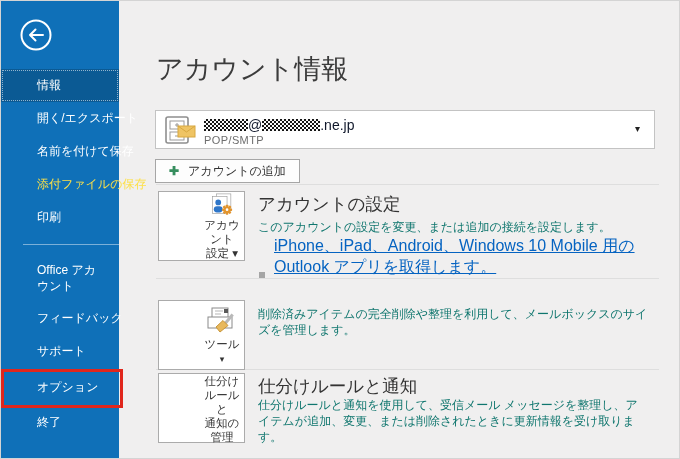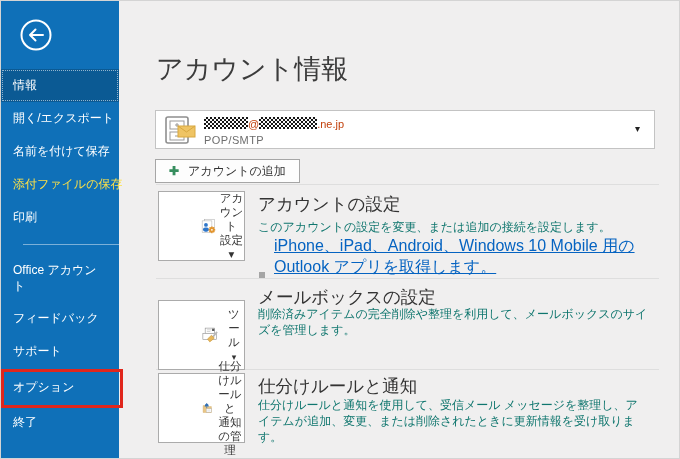--- a/index.html
+++ b/index.html
@@ -5,57 +5,57 @@
   * { margin:0; padding:0; box-sizing:border-box; }
   body { background:#ffffff; font-family:"Liberation Sans", sans-serif; }
   .stage{ position:relative; width:680px; height:459px; background:#f0efef;
           border:1px solid #d4d4d4; overflow:hidden; }
 
   
   .sidebar{ position:absolute; left:0; top:0; width:118px; height:100%;
             background:#0f70b8; color:#fff; }
   .back-btn{ position:absolute; left:18px; top:17px; width:34px; height:34px; cursor:pointer; }
   .nav{ position:absolute; top:68px; left:0; right:0; }
-  .nav-item{ height:33px; line-height:33px; padding-left:12px; font-size:12px;
+  .nav-item{ height:33px; line-height:33px; padding-left:36px; font-size:12px;
              color:#fff; white-space:nowrap; cursor:pointer; }
   .nav-item.selected{ background:#0b5a94; outline:1px dotted rgba(255,255,255,.55);
                       outline-offset:-2px; }
   .nav-item.disabled{ color:#fde047; cursor:default; }
   .nav-item.two-line{ height:48px; line-height:16px; padding-top:8px;
                       white-space:normal; width:102px; }
   .nav-item.tall{ height:38px; line-height:38px; }
   .nav-sep{ border-top:1px solid rgba(255,255,255,.45); margin:10px 0 9px 22px; }
   .annotation{ position:absolute; left:0; top:368px; width:122px; height:39px;
                border:3px solid #e0261c; z-index:6; pointer-events:none; }
 
   
   .main-title{ position:absolute; left:155px; top:50px; font-size:27px;
                font-weight:400; color:#3b3b3b; }
 
   .account-box{ position:absolute; left:154px; top:109px; width:500px; height:39px;
                 background:#fff; border:1px solid #c3c3c3; cursor:pointer; }
   .acct-icon{ position:absolute; left:7px; top:4px; }
-  .acct-line1{ position:absolute; left:48px; top:6px; font-size:11px; color:#c2410c; }
+  .acct-line1{ position:absolute; left:48px; top:6px; font-size:14px; color:#0f172a; }
   .masked{ display:inline-block; width:44px; height:12px; vertical-align:-1px;
            background:repeating-conic-gradient(#151515 0% 25%, #fafafa 0% 50%) 0 0/4px 4px; }
   .masked.m2{ width:58px; }
   .acct-proto{ position:absolute; left:48px; top:23px; font-size:11px; color:#6e6e6e;
                letter-spacing:.4px; }
   .acct-caret{ position:absolute; right:14px; top:12px; font-size:10px; color:#222; }
 
   .add-btn{ position:absolute; left:154px; top:158px; height:24px; padding:0 13px;
             background:#fdfdfd; border:1px solid #a6a6a6; display:flex;
             align-items:center; gap:9px; font-size:12px; color:#333; cursor:pointer; }
   .plus{ color:#368e5e; font-size:12px; font-weight:bold; }
 
   .divider{ position:absolute; left:155px; width:503px; height:0;
             border-top:1px solid #dedede; }
 
   .sec-btn{ position:absolute; left:157px; width:87px; height:70px; background:#fff;
-            border:1px solid #ababab; display:flex; flex-direction:row;
+            border:1px solid #ababab; display:flex; flex-direction:column;
             align-items:center; justify-content:center; gap:2px; font-size:11.5px;
             color:#333; text-align:center; line-height:14px; cursor:pointer;padding-left:41px; }
   .sec-heading{ position:absolute; left:257px; font-size:17.5px; font-weight:400;
                 color:#333; }
   .sec-desc{ position:absolute; left:257px; width:392px; font-size:12px;
              color:#0f766e; line-height:16px; }
   .sec-link{ position:absolute; left:258px; top:235px; display:flex;
              align-items:flex-end; gap:9px; font-size:16px; }
   .bullet{ width:6px; height:6px; background:#a5a5a5; flex:0 0 auto; }
   .link-text{ color:#0563c1; text-decoration:underline; cursor:pointer; }
@@ -154,21 +154,20 @@
       <rect x="21" y="4" width="4" height="4" fill="#5a5a5a"></rect>
       <rect x="5" y="12" width="24" height="11" fill="#ffffff" stroke="#8a8a8a"></rect>
       <rect x="24" y="8" width="3" height="13" fill="#b9b9b9" transform="rotate(40 25.5 14.5)"></rect>
       <polygon points="13,22 20,15.5 25,20.5 17,27" fill="#e8b85c" stroke="#c9963a"></polygon>
     </svg>
     <div>
       <span>ツール</span><br>
       <span class="caret-small">▾</span>
     </div>
   </div>
-  <div class="sec-heading" style="top:284px">メールボックスの設定</div>
   <div class="sec-desc" style="top:305px">削除済みアイテムの完全削除や整理を利用して、メールボックスのサイズを管理します。</div>
 
   <div class="sec-btn" style="top:372px">
     <svg width="40" height="32" viewBox="0 0 40 32">
       <path d="M9 9 h9 l3 3 h12 v17 H9 z" fill="#e9c685" stroke="#c9a25b"></path>
       <path d="M14 10.5 c0-4 2.4-6.5 5.5-6.5 s5.5 2.5 5.5 6.5 l1 1.5 h-13 z" fill="#2f6fb5"></path>
       <rect x="18" y="1.5" width="3" height="3" rx="1.5" fill="#2f6fb5"></rect>
       <circle cx="19.5" cy="13.5" r="1.6" fill="#2f6fb5"></circle>
       <rect x="18" y="18" width="15" height="10" fill="#ffffff" stroke="#9a9a9a"></rect>
       <path d="M21 21.5 h9 M21 24.5 h9" stroke="#bbbbbb"></path>

